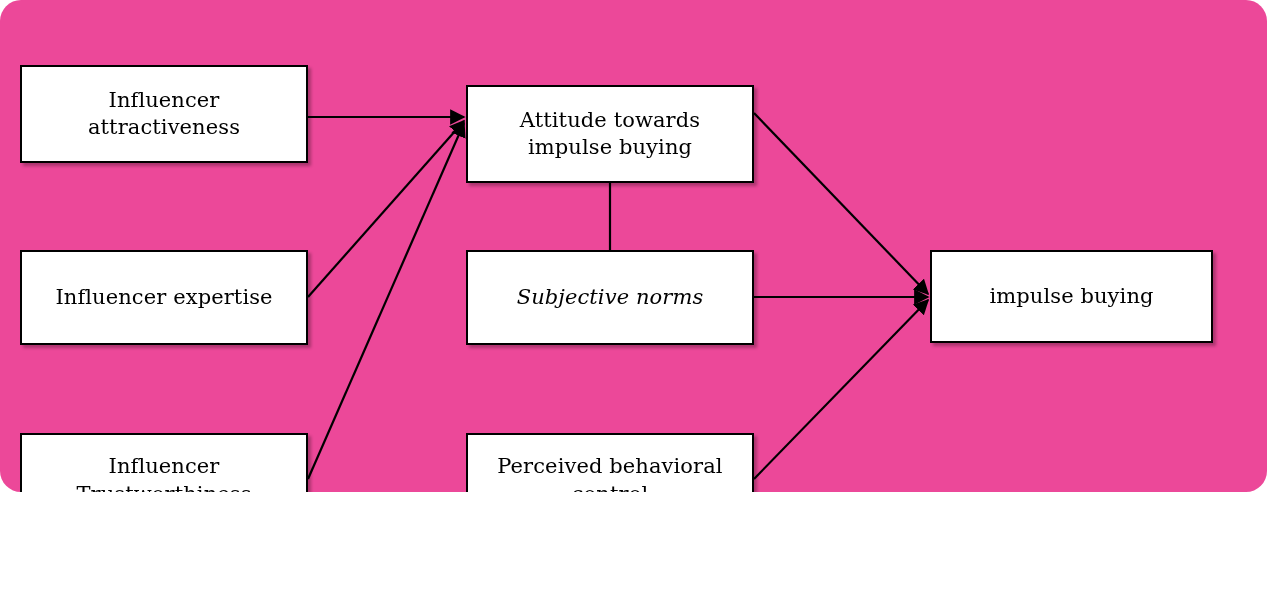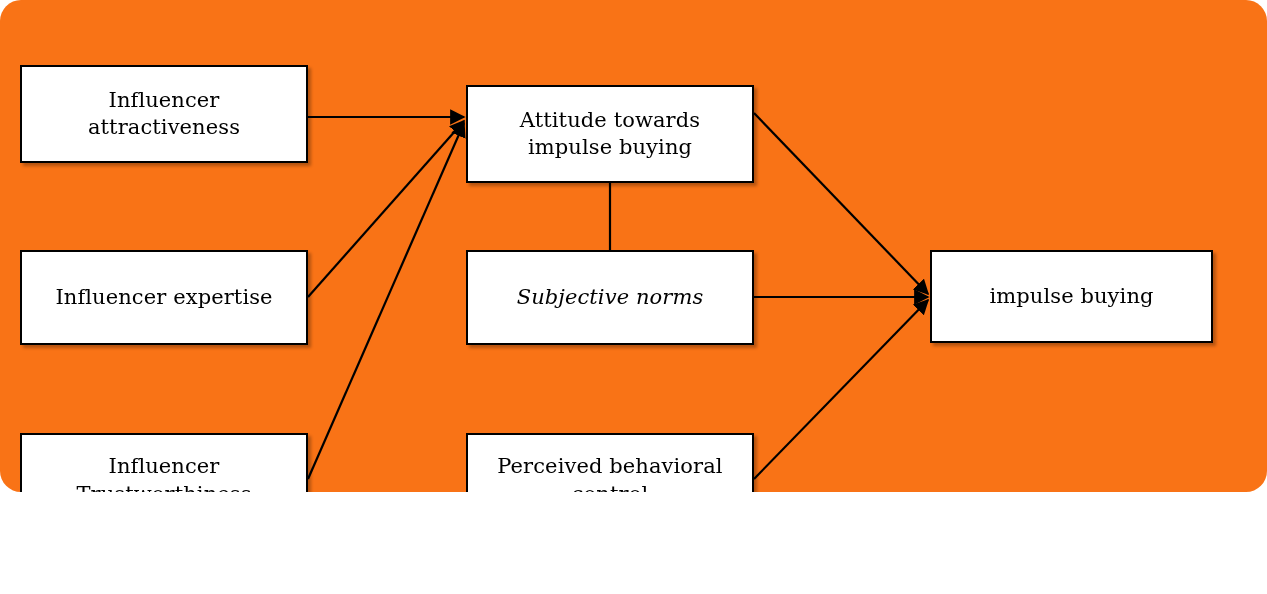--- a/index.html
+++ b/index.html
@@ -45,21 +45,21 @@
     line-height: 1.30;
     color: #000000;
     letter-spacing: 0.1px;
     padding: 0 8px;
     white-space: pre-line;
   }
 </style>
 </head>
 <body>
 
-<div id="canvas" style="width: 1267px; height: 492px; background: #f97316; border-radius: 21px;">
+<div id="canvas" style="width: 1267px; height: 492px; background: #ec4899; border-radius: 21px;">
 
   <svg id="edge-layer" width="1267" height="594" viewBox="0 0 1267 594" xmlns="http://www.w3.org/2000/svg" aria-hidden="true">
     <defs>
       <marker id="arrow" viewBox="0 0 10 10" refX="9" refY="5" markerWidth="7" markerHeight="7" orient="auto-start-reverse" markerUnits="strokeWidth">
         <path d="M 0 0 L 10 5 L 0 10 z" fill="#000000"></path>
       </marker>
     </defs>
     <g id="edge-group" stroke="#000000" stroke-width="2.2" fill="none">
         <line x1="308" y1="117" x2="464" y2="117" marker-end="url(#arrow)"></line>
         <line x1="308" y1="297" x2="464" y2="121" marker-end="url(#arrow)"></line>

